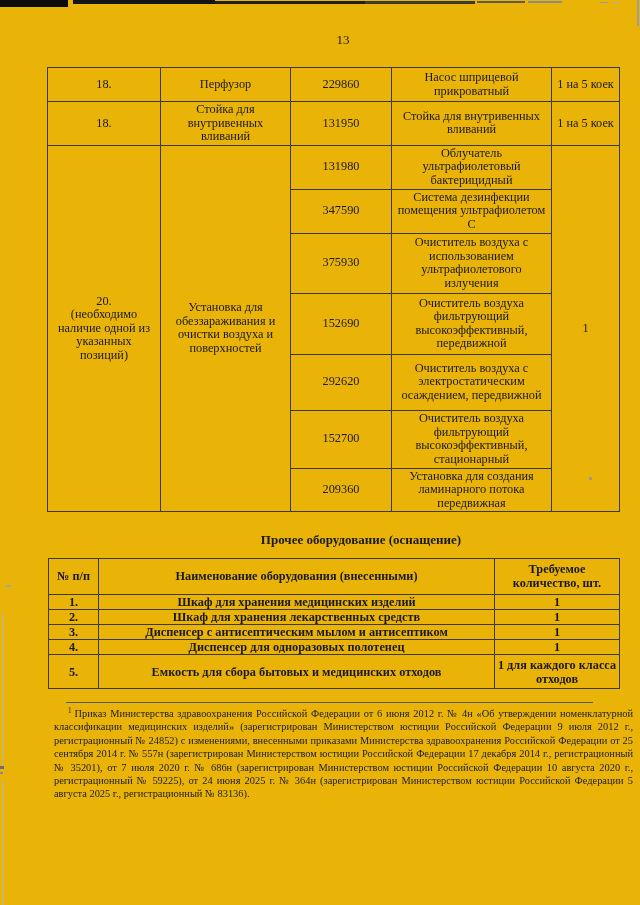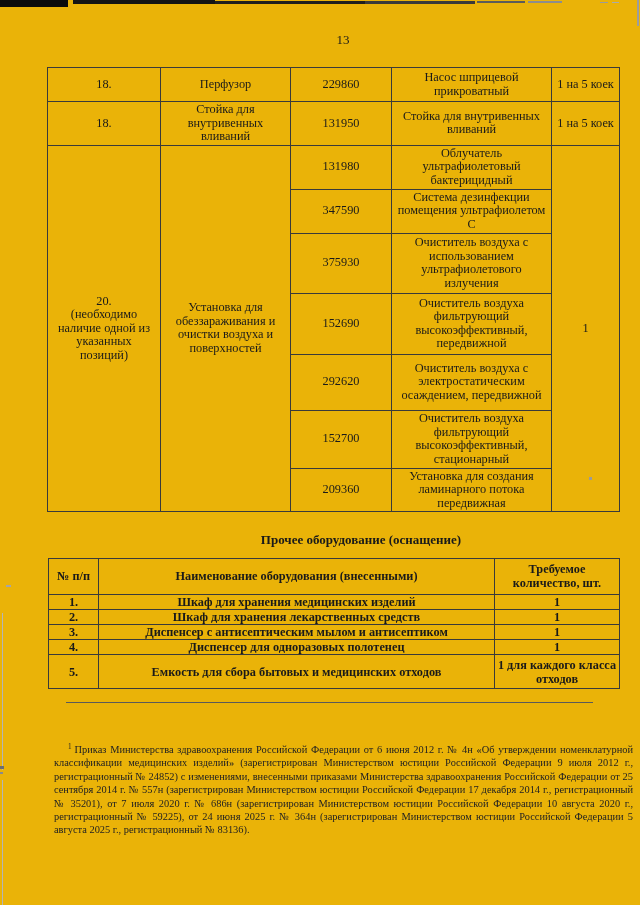--- a/index.html
+++ b/index.html
@@ -57,21 +57,20 @@
   .t2 .r5{height:34px;}
 
   .footnote-rule{
     position:absolute;left:66px;top:702px;width:527px;height:0;
     border-top:1px solid #5a5a5a;
   }
   .footnote{
     position:absolute;left:54px;top:707px;width:579px;
     font-size:10.4px;line-height:13.4px;text-align:justify;text-indent:14px;
     color:#222;
-    margin-top:36px;
   }
   .footnote sup{font-size:7.2px;line-height:0;margin-right:3px;}
 </style>
 </head>
 <body>
 
 <div class="page">
 
   <div class="artifact bar1"></div>
   <div class="artifact bar2"></div>

